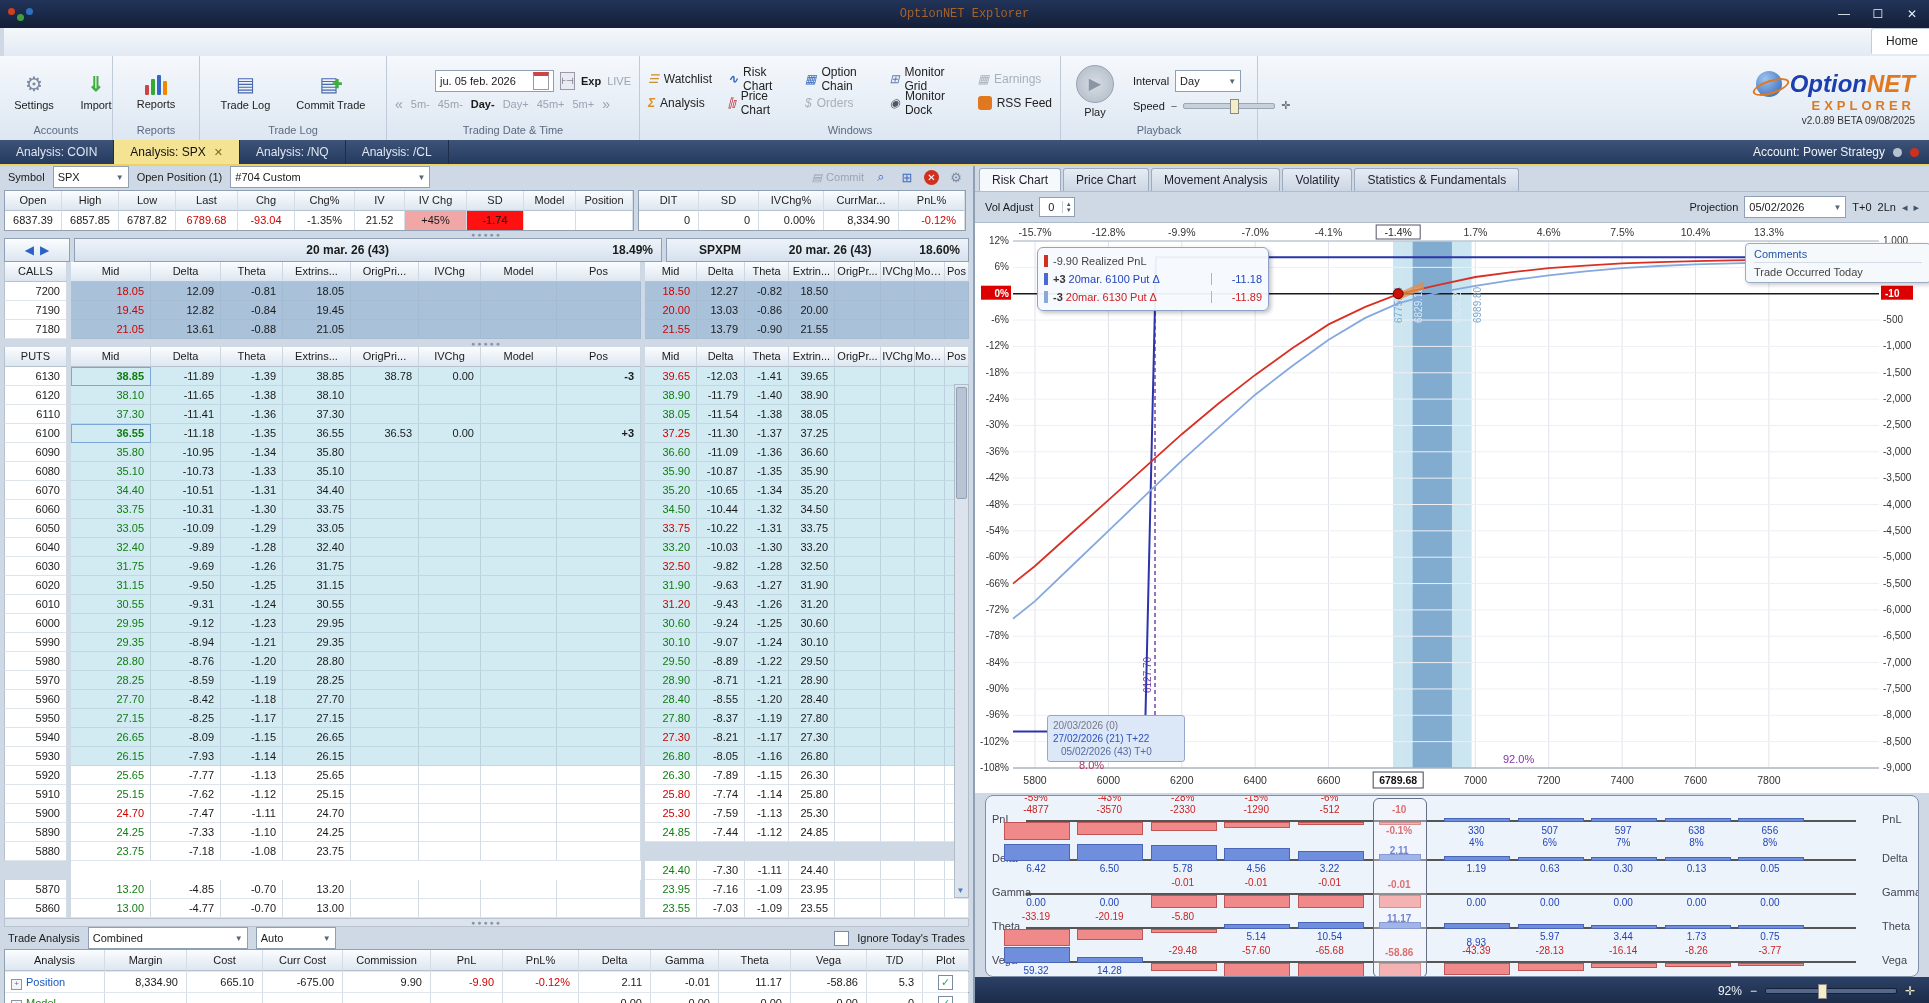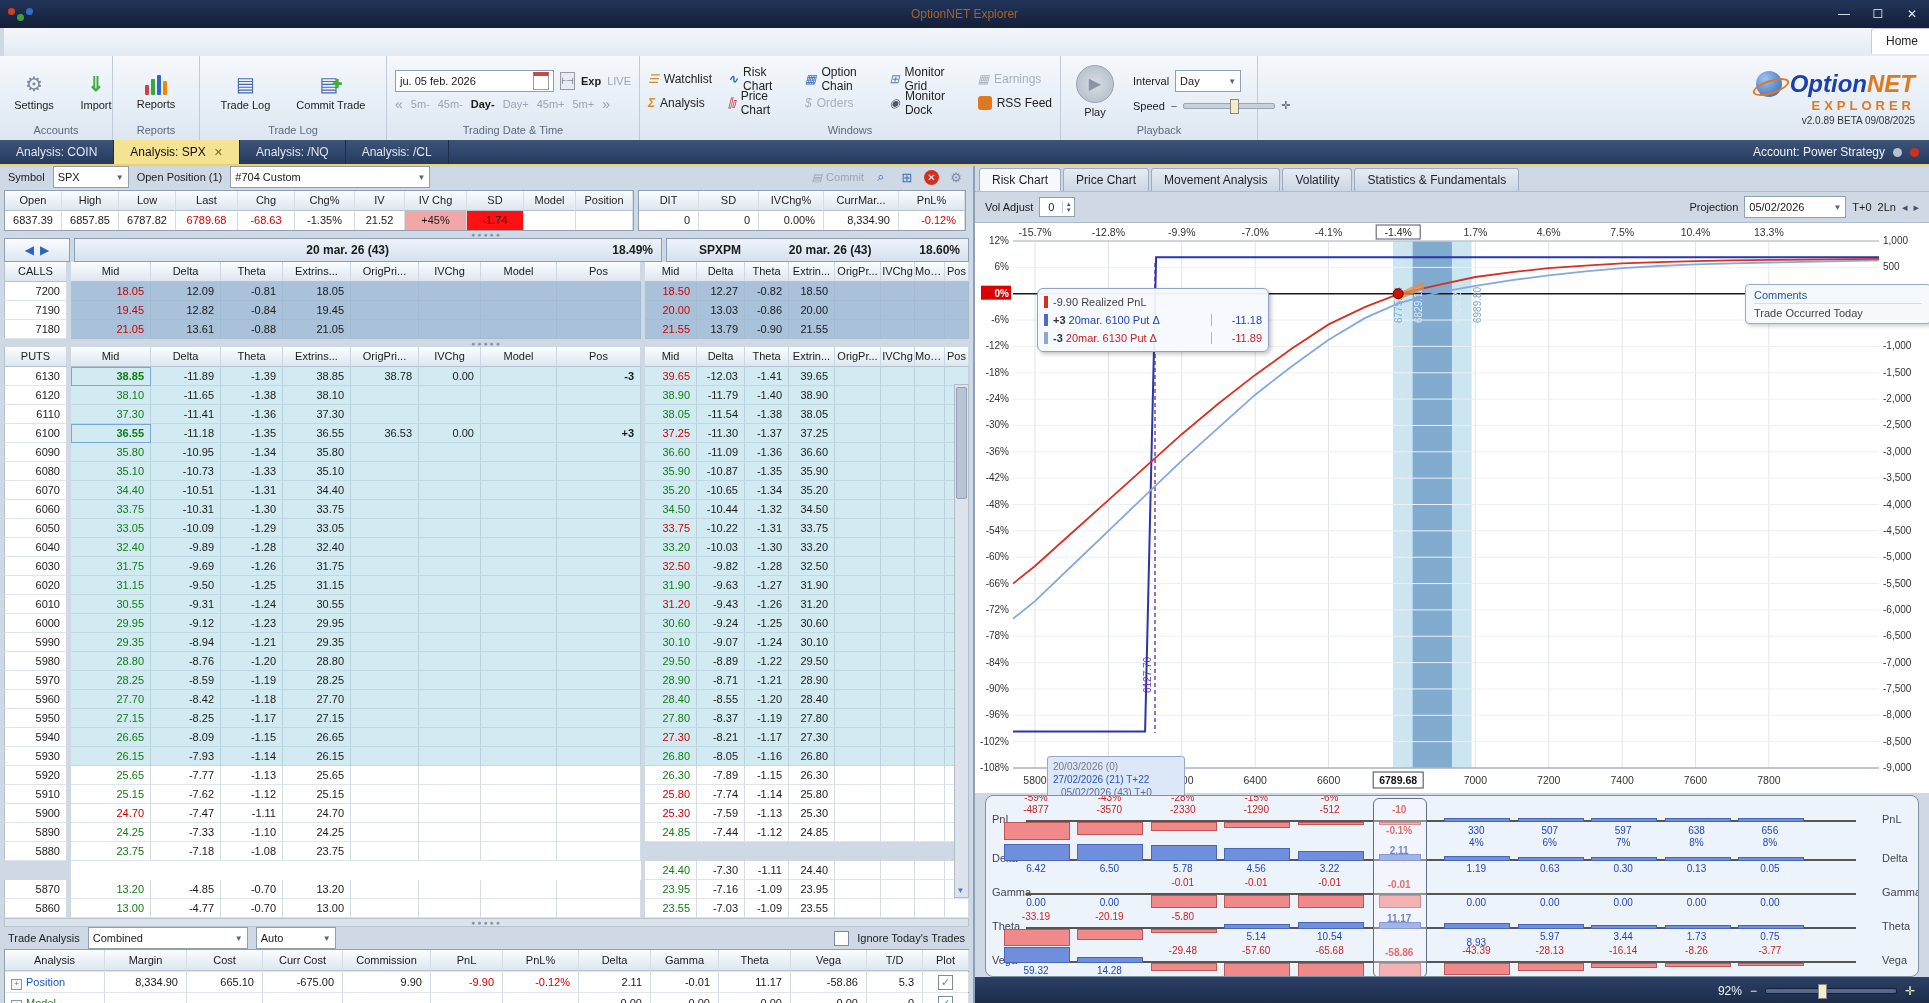--- a/index.html
+++ b/index.html
@@ -1,39 +1,39 @@
 <!DOCTYPE html>
 <html><head>
 <meta charset="utf-8">
 <style>
   html,body{margin:0;padding:0;background:#9aa6b8;font-family:"Liberation Sans",sans-serif;}
   #app{position:relative;width:1929px;height:1003px;background:#cfd9e6;overflow:hidden;font-size:11px;color:#1a1a1a;}
   .cell{overflow:hidden;white-space:nowrap;text-overflow:ellipsis;}
   
   #titlebar{position:absolute;left:0;top:0;width:100%;height:28px;background:linear-gradient(#223459,#141f38);display:flex;align-items:center;color:#fff;}
-  #title-text{position:absolute;left:0;right:0;text-align:center;color:#a5622a;font-size:12px;}
+  #title-text{position:absolute;left:0;right:0;text-align:center;color:#a5622a;font-size:12px;font-family:Liberation Mono, monospace;}
   .win-btn{width:34px;text-align:center;color:#e8edf5;font-size:12px;}
   
   #menubar{position:absolute;left:4px;top:28px;width:100%;height:28px;background:linear-gradient(#f4f7fb,#e3eaf3);border-bottom:1px solid #c2ccd9;display:flex;align-items:flex-end;flex-direction:column;}
   .menu-item{padding:5px 14px;font-size:12px;color:#222;}
   .menu-item.active{background:#fff;border:1px solid #c2ccd9;border-bottom:1px solid #fff;border-radius:3px 3px 0 0;}
   #menubar-right{margin-left:auto;display:flex;align-items:center;gap:10px;padding:0 10px 5px 0;font-size:12px;color:#333;}
   
   #ribbon{position:absolute;left:0;top:56px;width:100%;height:84px;background:linear-gradient(#f5f8fc,#dde7f2);border-bottom:1px solid #9fb0c4;display:flex;}
   .rgroup{position:relative;height:100%;border-right:1px solid #c0cbd9;display:flex;flex-direction:column;}
   .rgroup-body{flex:1;display:flex;align-items:center;padding:2px 8px 0 8px;gap:10px;}
   .rgroup-label{height:16px;text-align:center;color:#5a6a80;font-size:11px;}
   .big-btn{display:flex;flex-direction:column;align-items:center;gap:3px;padding:2px 4px;min-width:44px;}
   .big-btn .lbl{font-size:11px;color:#222;}
   .icon24{width:24px;height:24px;display:flex;align-items:center;justify-content:center;font-size:20px;}
   .small-row{display:flex;align-items:center;gap:6px;font-size:11px;}
   .grey{color:#9aa4b2;}
   .bars-icon{display:flex;align-items:flex-end;gap:2px;height:22px;}
   .bars-icon i{display:block;width:4px;border-radius:1px;}
-  #date-box{background:#fff;border:1px solid #8fa0b5;height:20px;display:flex;align-items:center;padding:0 4px;width:200px;}
+  #date-box{background:#fff;border:1px solid #8fa0b5;height:20px;display:flex;align-items:center;padding:0 4px;width:200px;margin-left:40px;}
   .cal-ic{width:14px;height:13px;background:#fff;border:1px solid #99a;border-top:4px solid #c44;margin-left:auto;}
   .tt-btn{width:16px;height:16px;border:1px solid #99a;background:#e8ecf2;font-size:9px;display:flex;align-items:center;justify-content:center;color:#556;}
   .win-grid{display:grid;grid-template-columns:repeat(5,auto);grid-auto-rows:24px;column-gap:16px;align-items:center;}
   .win-item{display:flex;align-items:center;gap:5px;font-size:12px;color:#222;}
   .win-item.disabled{color:#a8b0bc;}
   .play-circle{width:36px;height:36px;border-radius:50%;background:radial-gradient(#d7dde5,#aeb8c4);border:1px solid #98a4b2;display:flex;align-items:center;justify-content:center;color:#8a96a6;font-size:16px;}
   .slider{position:relative;width:90px;height:4px;background:#c8d0da;border:1px solid #9aa6b4;border-radius:2px;}
   .slider i{position:absolute;top:-5px;width:7px;height:13px;background:#f4edc8;border:1px solid #888;}
   #logo{margin-left:auto;display:flex;flex-direction:column;align-items:flex-end;justify-content:center;padding:0 14px;border-right:none;}
   #logo .l1{font-size:24px;font-weight:bold;font-style:italic;color:#1d3fae;display:flex;align-items:center;gap:8px;}
@@ -101,21 +101,21 @@
   
   #rp-tabs{height:26px;display:flex;align-items:flex-end;padding-left:4px;gap:2px;}
   .rp-tab{padding:4px 12px;font-size:12px;color:#223;background:linear-gradient(#e6ecf4,#ccd6e3);border:1px solid #9cabbe;border-bottom:none;border-radius:3px 3px 0 0;}
   .rp-tab.active{background:#f6f9fc;font-weight:normal;}
   #vol-bar{height:30px;display:flex;align-items:center;gap:6px;padding:0 10px;border-top:1px solid #aebccb;}
   .spin{width:34px;height:18px;background:#fff;border:1px solid #8fa0b5;display:flex;align-items:center;}
   .spin .v{flex:1;text-align:center;}
   .spin .ud{width:11px;display:flex;flex-direction:column;font-size:6px;color:#456;line-height:6px;text-align:center;border-left:1px solid #c2ccd8;}
   #vol-bar .right{margin-left:auto;display:flex;align-items:center;gap:6px;}
   #chart-wrap{position:relative;width:954px;height:570px;background:#fff;border-top:1px solid #aebccb;}
-  #chart-overlays{position:absolute;left:0;top:0;width:100%;height:100%;pointer-events:none;margin-top:41px;}
+  #chart-overlays{position:absolute;left:0;top:0;width:100%;height:100%;pointer-events:none;}
   .ov{position:absolute;font-size:11px;}
   #legend-box{left:62px;top:24px;width:218px;background:rgba(246,249,253,.95);border:1px solid #8fa2c8;border-radius:6px;box-shadow:2px 2px 4px rgba(0,0,0,.25);padding:4px 6px;}
   .leg-row{display:flex;align-items:center;gap:5px;height:18px;}
   .leg-bar{width:4px;height:12px;}
   .leg-val{margin-left:auto;border-left:1px solid #aab6d0;padding-left:6px;width:44px;text-align:right;}
   #comments-box{left:770px;top:20px;width:168px;background:#f6f9fc;border:1px solid #9aabc8;border-radius:4px;box-shadow:2px 2px 4px rgba(0,0,0,.2);padding:4px 8px;}
   #comments-box .t{color:#2255aa;border-bottom:1px solid #d4dce8;padding-bottom:2px;margin-bottom:3px;}
   #date-tip{left:72px;top:492px;width:126px;background:#dce8f8;border:1px solid #99a6c8;border-radius:3px;padding:3px 5px;font-size:10px;line-height:13px;}
   
   #greek-panel{position:relative;margin:2px 10px 0 10px;height:184px;background:#edf3fa;border:1px solid #8090a8;border-radius:8px;overflow:hidden;}
@@ -367,21 +367,21 @@
               <div class="qcell qhead cell">IV Chg</div>
               <div class="qcell qhead cell">SD</div>
               <div class="qcell qhead cell">Model</div>
               <div class="qcell qhead cell">Position</div>
             </div>
             <div class="qgrid" id="quote-v1" style="grid-template-columns: 57px 57px 57px 62px 57px 60px 50px 62px 57px 52px 57px;">
               <div class="qcell cell">6837.39</div>
               <div class="qcell cell">6857.85</div>
               <div class="qcell cell">6787.82</div>
               <div class="qcell cell red-text">6789.68</div>
-              <div class="qcell cell red-text">-68.63</div>
+              <div class="qcell cell red-text">-93.04</div>
               <div class="qcell cell">-1.35%</div>
               <div class="qcell cell">21.52</div>
               <div class="qcell cell ivchg-bg">+45%</div>
               <div class="qcell cell sd-bg">-1.74</div>
               <div class="qcell cell"></div>
               <div class="qcell cell"></div>
             </div>
           </div>
         <div class="qbox">
             <div class="qgrid" id="quote-h2" style="grid-template-columns: 60px 60px 65px 75px 66px;">

